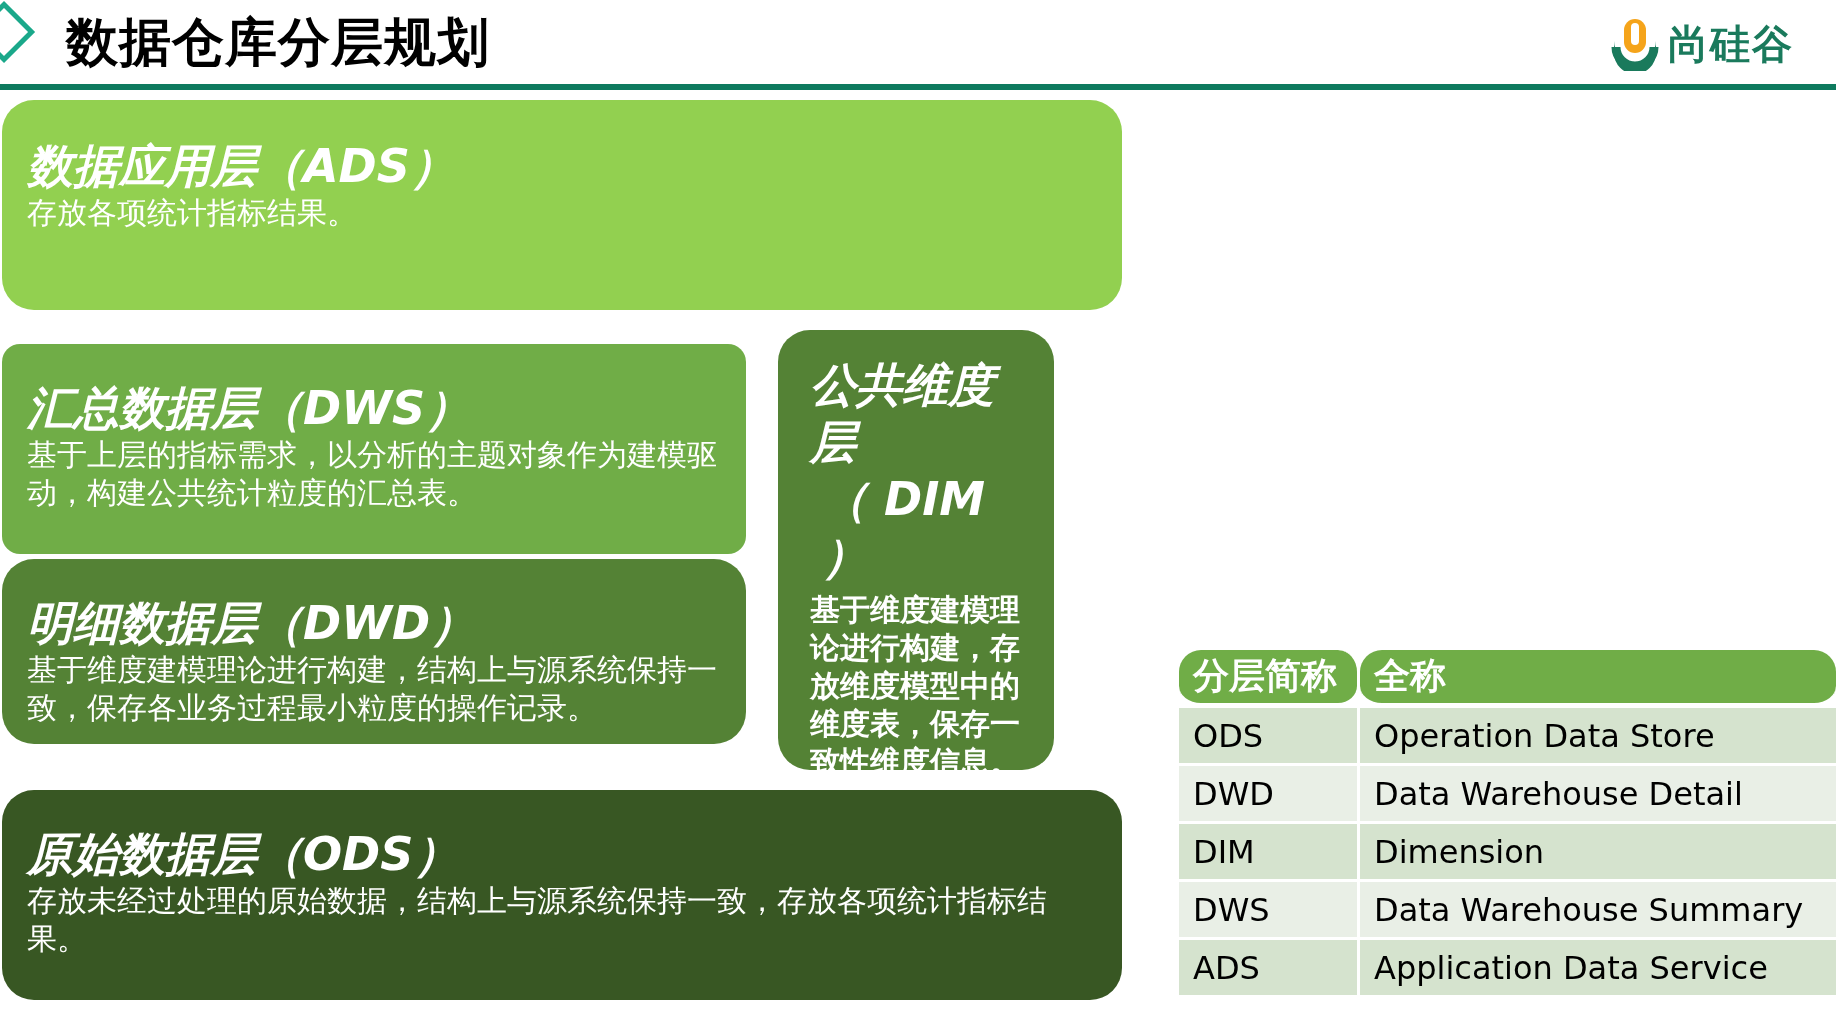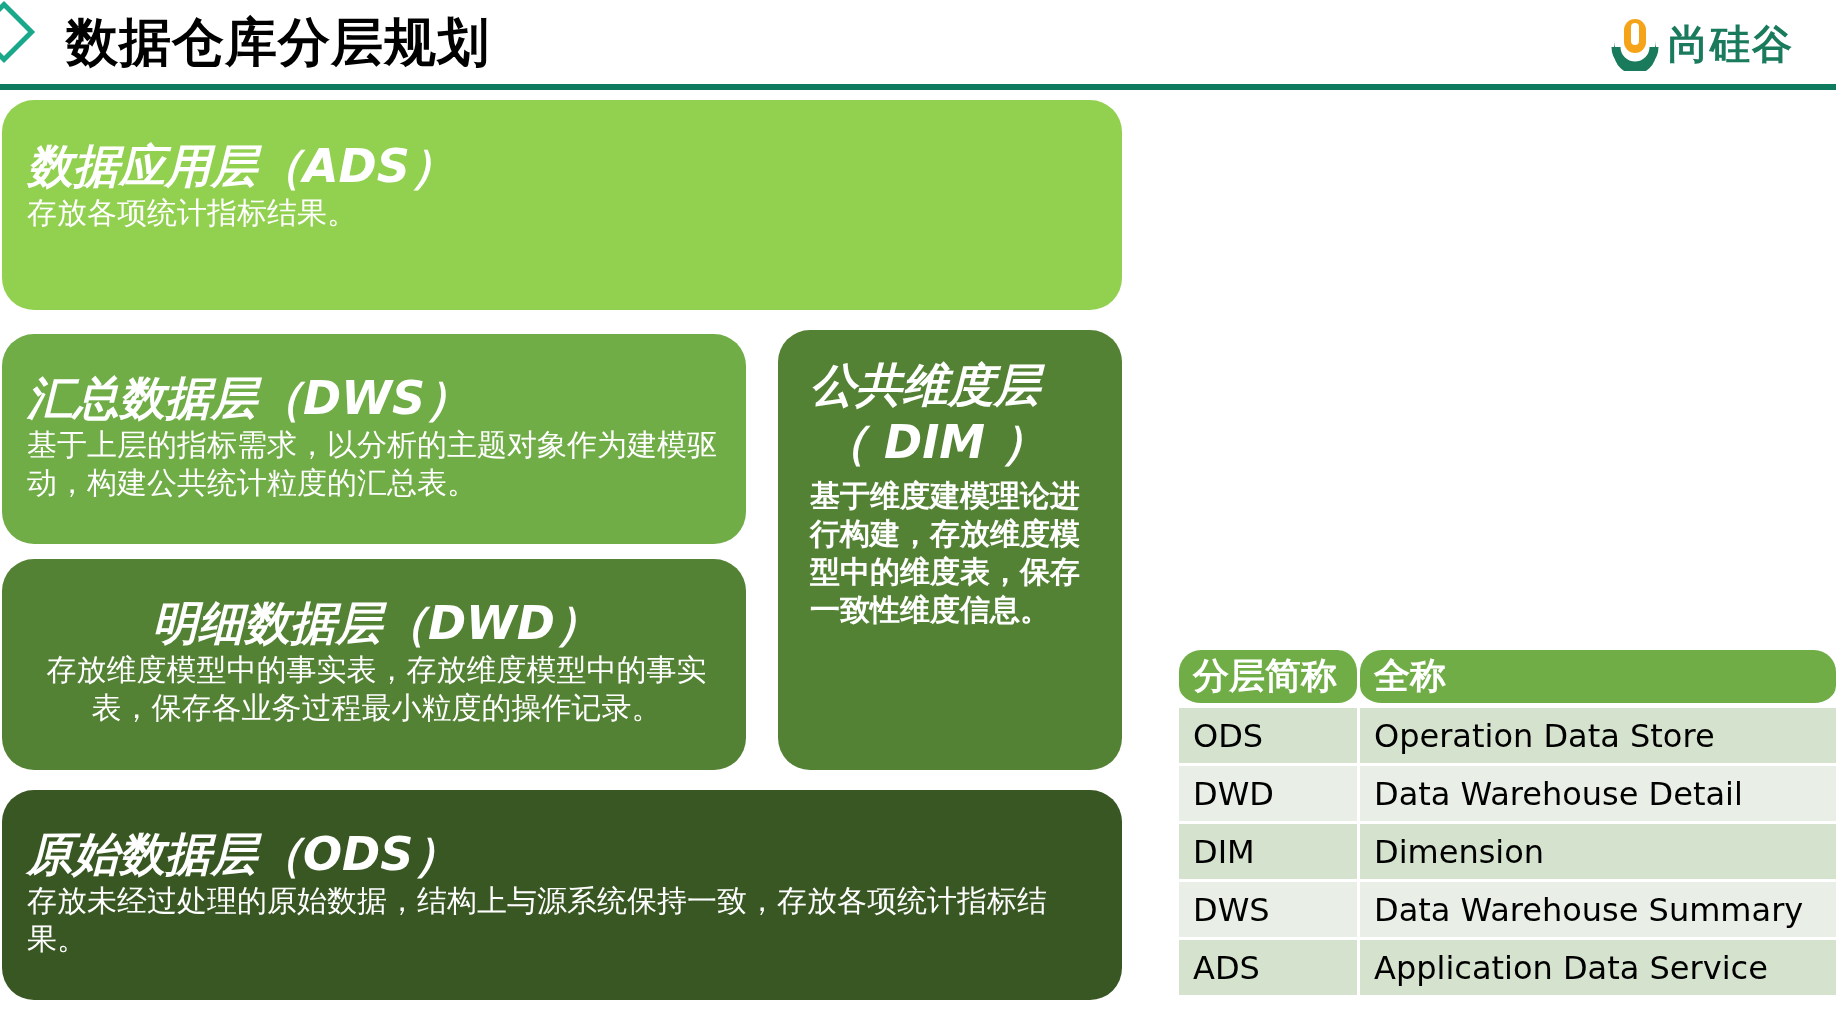--- a/index.html
+++ b/index.html
@@ -24,23 +24,23 @@
     .logo-text {
       margin-left: 8px; font-size: 40px; font-weight: bold; color: #1a7a5c;
       letter-spacing: 2px;
     }
 
     .box { position: absolute; border-radius: 32px; color: #ffffff; box-sizing: border-box; }
     .box .title { font-size: 46px; font-weight: bold; line-height: 56px; white-space: nowrap; font-style: italic; }
     .box .desc { font-size: 30px; line-height: 38px; }
 
     #box-ads { left: 2px; top: 100px; width: 1120px; height: 210px; background: #92d050; padding: 38px 0 0 25px; }
-    #box-dws { left: 2px; top: 334px; width: 744px; height: 210px; background: #70ad47; padding: 36px 20px 0 25px; }
-    #box-dwd { left: 2px; top: 559px; width: 744px; height: 211px; background: #548235; padding: 36px 20px 0 25px; text-align: center; }
-    #box-dim { left: 778px; top: 330px; width: 344px; height: 440px; background: #548235; padding: 27px 24px 0 32px; }
+    #box-dws { left: 2px; top: 344px; width: 744px; height: 210px; background: #70ad47; padding: 36px 20px 0 25px; border-radius: 18px; }
+    #box-dwd { left: 2px; top: 559px; width: 744px; height: 185px; background: #548235; padding: 36px 20px 0 25px; }
+    #box-dim { left: 778px; top: 330px; width: 276px; height: 440px; background: #548235; padding: 27px 24px 0 32px; }
     #box-dim .title { white-space: normal; line-height: 57px; }
     #box-dim .title-abbr { display: block; padding-left: 12px; }
     #box-dim .desc { margin-top: 6px; font-weight: bold; }
     #box-ods { left: 2px; top: 790px; width: 1120px; height: 210px; background: #385723; padding: 36px 20px 12px 25px; }
 
     .layer-table {
       position: absolute; left: 1179px; top: 650px; width: 657px;
       border-collapse: separate; border-spacing: 0;
     }
     .layer-table th, .layer-table td {
@@ -79,21 +79,21 @@
   <div class="desc">存放各项统计指标结果。</div>
 </div>
 
 <div class="box" id="box-dws">
   <div class="title">汇总数据层（DWS）</div>
   <div class="desc">基于上层的指标需求，以分析的主题对象作为建模驱动，构建公共统计粒度的汇总表。</div>
 </div>
 
 <div class="box" id="box-dwd">
   <div class="title">明细数据层（DWD）</div>
-  <div class="desc">存放维度模型中的事实表，存放维度模型中的事实表，保存各业务过程最小粒度的操作记录。</div>
+  <div class="desc">基于维度建模理论进行构建，结构上与源系统保持一致，保存各业务过程最小粒度的操作记录。</div>
 </div>
 
 <div class="box" id="box-dim">
   <div class="title">
     <span>公共维度层</span>
     <span class="title-abbr">（ DIM ）</span>
   </div>
   <div class="desc">基于维度建模理论进行构建，存放维度模型中的维度表，保存一致性维度信息。</div>
 </div>
 

